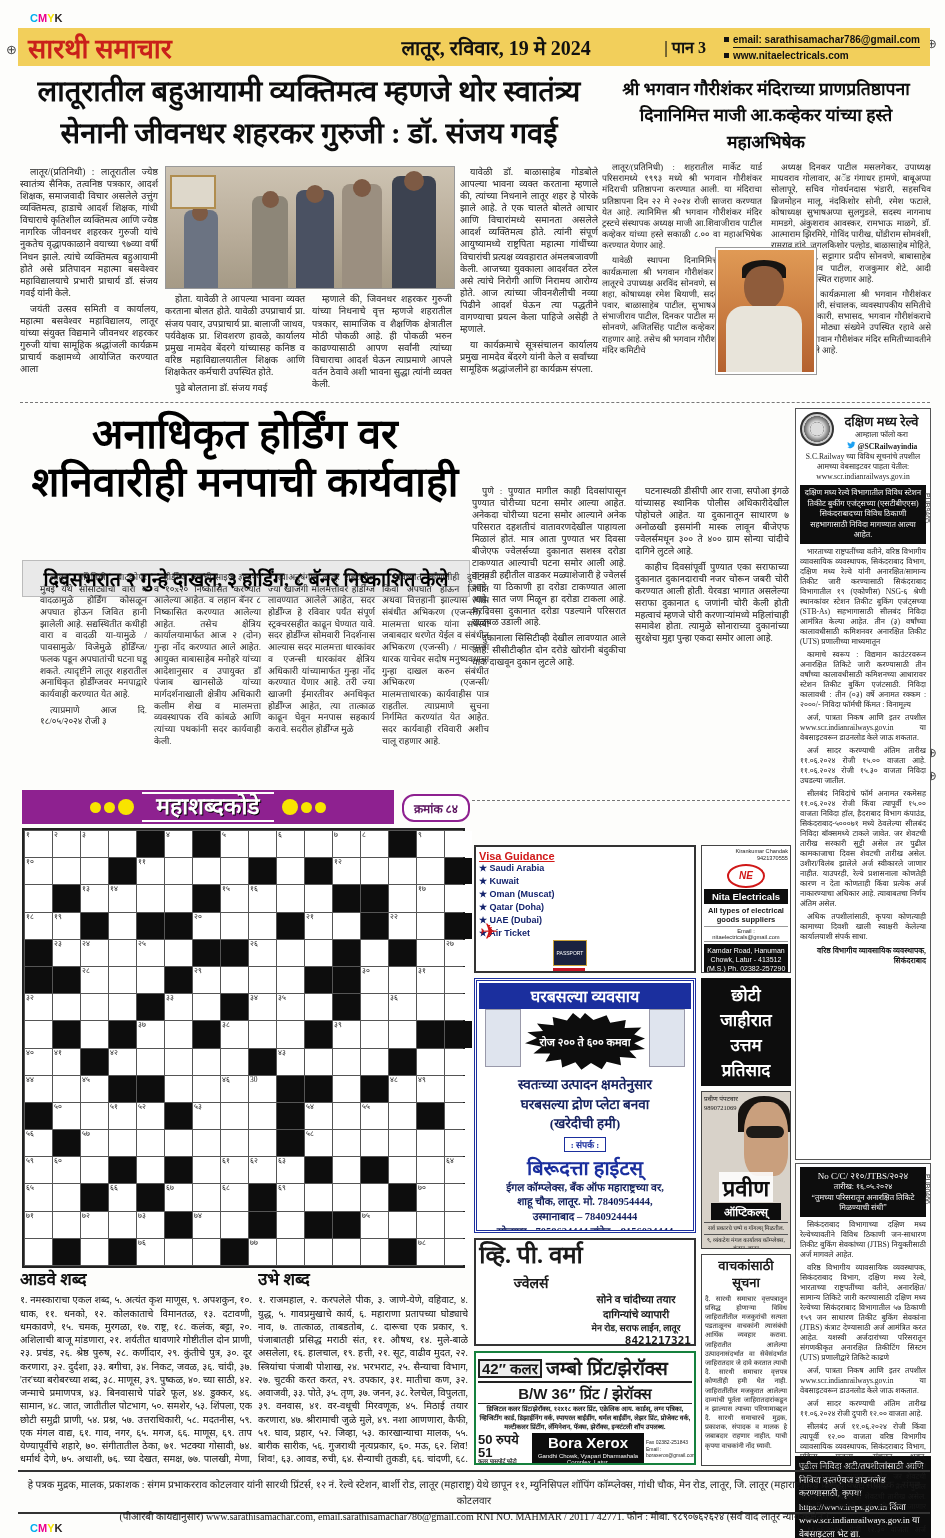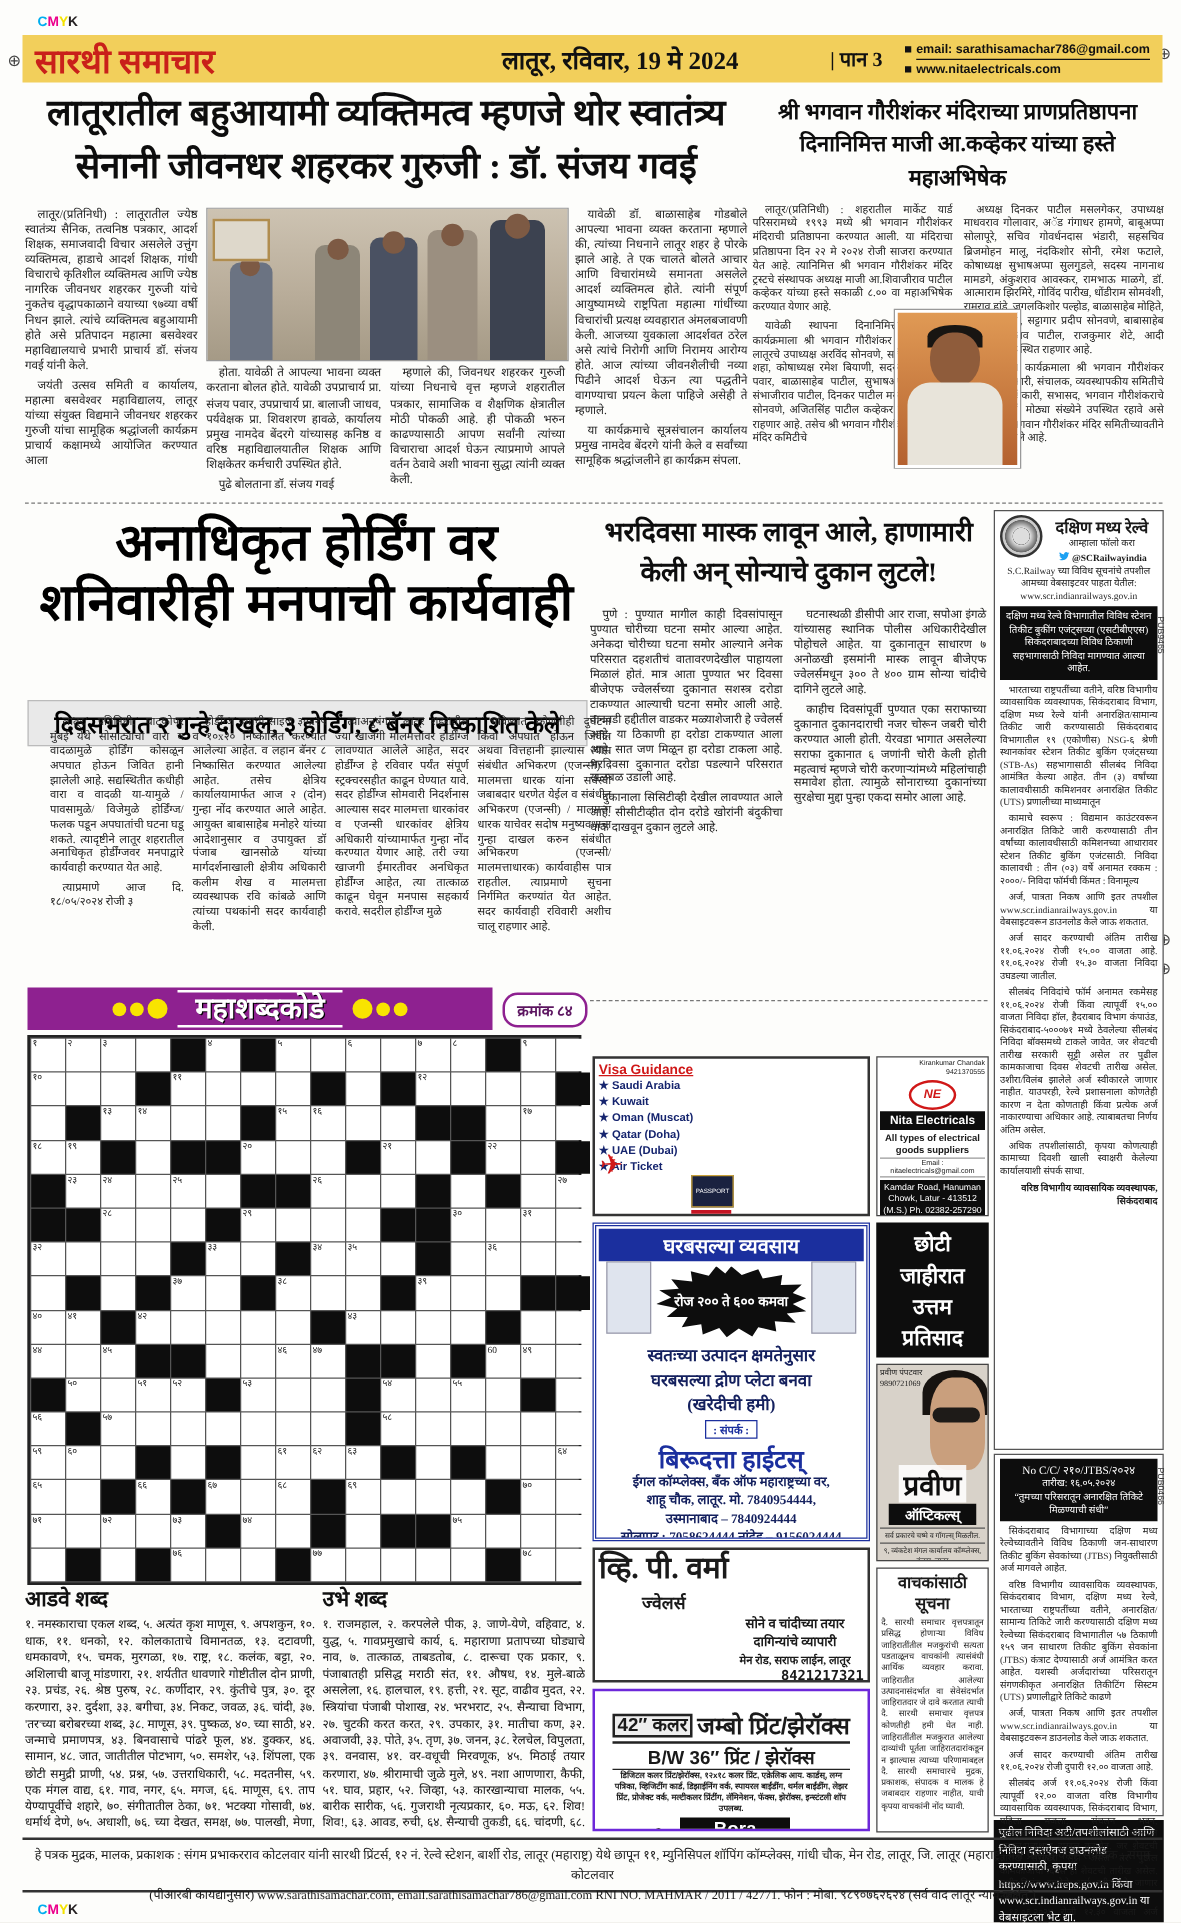--- a/index.html
+++ b/index.html
@@ -109,21 +109,21 @@
   .pv-sub{position:relative;z-index:2;background:#0d0d0d;color:#fff;font-size:11px;font-weight:bold;width:80%;margin:1px auto;padding:1px 0;}
   .pv-line{position:relative;z-index:2;font-size:5.8px;border-top:1px solid #555;margin:2px 2px 0;padding-top:1px;}
   .vachak{left:701px;top:1254px;width:90px;height:212px;border:1px solid #444;padding:3px;}
   .vk-title{text-align:center;font-weight:bold;font-size:13px;line-height:1.3;}
   .vk-body{font-size:6.8px;line-height:1.35;text-align:justify;margin-top:2px;}
   .varma{left:474px;top:1238px;width:222px;height:108px;border:2px solid #333;padding:3px;}
   .vm-name{float:left;width:104px;text-align:center;font-weight:900;font-size:24px;line-height:1.05;}
   .vm-name small{font-size:14px;font-weight:bold;}
   .vm-right{float:right;width:110px;text-align:center;font-weight:bold;font-size:10.5px;line-height:1.35;}
   .vm-ph{font-family:"DejaVu Sans Mono",monospace;font-size:11px;font-weight:bold;text-align:right;}
-  .bora{left:474px;top:1351px;width:222px;height:114px;border:2px solid #6d28d9;padding:14px;font-family:"Liberation Sans",sans-serif;}
+  .bora{left:474px;top:1351px;width:222px;height:114px;border:2px solid #15803d;padding:2px;font-family:"Liberation Sans",sans-serif;}
   .bora-l1{font-weight:900;font-size:19px;display:flex;align-items:center;gap:4px;border-bottom:2px solid #222;}
   .bora-42{border:2px solid #222;background:#eee;padding:0 2px;font-size:15px;line-height:1;text-align:center;}
   .bora-l2{font-weight:900;font-size:15px;text-align:center;border-bottom:1px solid #222;}
   .bora-srv{font-size:6.6px;text-align:center;line-height:1.35;font-weight:bold;padding:1px 0;}
   .bora-bottom{display:flex;align-items:center;gap:2px;}
   .bora-50{font-weight:900;font-size:13px;width:52px;line-height:1;}
   .bora-50 small{font-size:5.5px;display:block;}
   .bora-brand{background:#0d0d0d;color:#fff;font-weight:900;font-size:15px;padding:1px 6px;flex:1;text-align:center;}
   .bora-addr{background:#0d0d0d;color:#fff;font-size:6px;text-align:center;padding:1px 2px;}
   .bora-fax{font-size:5px;width:46px;line-height:1.3;}
@@ -231,24 +231,20 @@
         <p>होर्डींग्ज ज्याची साइज ३०x२५ व १०x२० निष्कासित करण्यात आलेल्या आहेत. व लहान बॅनर ८ निष्कासित करण्यात आलेल्या आहेत. तसेच क्षेत्रिय कार्यालयामार्फत आज २ (दोन) गुन्हा नोंद करण्यात आले आहेत. आयुक्त बाबासाहेब मनोहरे यांच्या आदेशानुसार व उपायुक्त डॉ पंजाब खानसोळे यांच्या मार्गदर्शनाखाली क्षेत्रीय अधिकारी कलीम शेख व मालमत्ता व्यवस्थापक रवि कांबळे आणि त्यांच्या पथकांनी सदर कार्यवाही केली.</p>
       </div>
     <div class="col">
         <p>त्याअनुषंगाने लातूर शहरातील ज्या खाजगी मालमत्तांवर होर्डींग्ज लावण्यात आलेले आहेत, सदर होर्डींग्ज हे रविवार पर्यंत संपूर्ण स्ट्रक्चरसहीत काढून घेण्यात यावे. सदर होर्डींग्ज सोमवारी निदर्शनास आल्यास सदर मालमत्ता धारकांवर व एजन्सी धारकांवर क्षेत्रिय अधिकारी यांच्यामार्फत गुन्हा नोंद करण्यात येणार आहे. तरी ज्या खाजगी ईमारतीवर अनधिकृत होर्डींग्ज आहेत, त्या तात्काळ काढून घेवून मनपास सहकार्य करावे. सदरील होर्डींग्ज मुळे</p>
       </div>
     <div class="col">
         <p>भविष्यात कोणतीही दुर्घटना किंवा अपघात होऊन जिवीत अथवा वित्तहानी झाल्यास त्यास संबंधीत अभिकरण (एजन्सी) / मालमत्ता धारक यांना सर्वस्वी जबाबदार धरणेत येईल व संबंधीत अभिकरण (एजन्सी) / मालमत्ता धारक याचेवर सदोष मनुष्यवधाचा गुन्हा दाखल करुन संबंधीत अभिकरण (एजन्सी/मालमत्ताधारक) कार्यवाहीस पात्र राहतील. त्याप्रमाणे सुचना निर्गमित करण्यांत येत आहेत. सदर कार्यवाही रविवारी अशीच चालू राहणार आहे.</p>
       </div>
   </div>
 
-  <div class="abs rob-head">
-    <div>भरदिवसा मास्क लावून आले, हाणामारी</div>
-    <div>केली अन् सोन्याचे दुकान लुटले!</div>
-  </div>
   <div class="abs rob-body news">
     <div class="col">
       <p>पुणे : पुण्यात मागील काही दिवसांपासून पुण्यात चोरीच्या घटना समोर आल्या आहेत. अनेकदा चोरीच्या घटना समोर आल्याने अनेक परिसरात दहशतीचं वातावरणदेखील पाहायला मिळालं होतं. मात्र आता पुण्यात भर दिवसा बीजेएफ ज्वेलर्सच्या दुकानात सशस्त्र दरोडा टाकण्यात आल्याची घटना समोर आली आहे. वानवडी हद्दीतील वाडकर मळ्याशेजारी हे ज्वेलर्स आहे. या ठिकाणी हा दरोडा टाकण्यात आला आहे. सात जण मिळून हा दरोडा टाकला आहे. भरदिवसा दुकानात दरोडा पडल्याने परिसरात खळबळ उडाली आहे.</p>
       <p>दुकानाला सिसिटीव्ही देखील लावण्यात आले आहे. सीसीटीव्हीत दोन दरोडे खोरांनी बंदुकीचा धाक दाखवून दुकान लुटले आहे.</p>
     </div>
     <div class="col">
       <p>घटनास्थळी डीसीपी आर राजा, सपोआ इंगळे यांच्यासह स्थानिक पोलीस अधिकारीदेखील पोहोचले आहेत. या दुकानातून साधारण ७ अनोळखी इसमांनी मास्क लावून बीजेएफ ज्वेलर्समधून ३०० ते ४०० ग्राम सोन्या चांदीचे दागिने लुटले आहे.</p>
       <p>काहीच दिवसांपूर्वी पुण्यात एका सराफाच्या दुकानात दुकानदाराची नजर चोरून जबरी चोरी करण्यात आली होती. येरवडा भागात असलेल्या सराफा दुकानात ६ जणांनी चोरी केली होती महत्वाचं म्हणजे चोरी करणाऱ्यांमध्ये महिलांचाही समावेश होता. त्यामुळे सोनाराच्या दुकानांच्या सुरक्षेचा मुद्दा पुन्हा एकदा समोर आला आहे.</p>
     </div>
   </div>
@@ -506,28 +502,28 @@
         <span class="cw-num">४५</span>
       </div>
       <div class="cw-cell black"></div>
       <div class="cw-cell black"></div>
       <div class="cw-cell"></div>
       <div class="cw-cell"></div>
       <div class="cw-cell">
         <span class="cw-num">४६</span>
       </div>
       <div class="cw-cell">
-        <span class="cw-num">४७</span>
-      </div>
-      <div class="cw-cell black"></div>
-      <div class="cw-cell black"></div>
-      <div class="cw-cell"></div>
-      <div class="cw-cell black"></div>
-      <div class="cw-cell">
-        <span class="cw-num">60</span>
+        <span class="cw-num">30</span>
+      </div>
+      <div class="cw-cell black"></div>
+      <div class="cw-cell black"></div>
+      <div class="cw-cell"></div>
+      <div class="cw-cell black"></div>
+      <div class="cw-cell">
+        <span class="cw-num">४८</span>
       </div>
       <div class="cw-cell">
         <span class="cw-num">४९</span>
       </div>
       <div class="cw-cell"></div>
       <div class="cw-cell black"></div>
       <div class="cw-cell">
         <span class="cw-num">५०</span>
       </div>
       <div class="cw-cell"></div>

